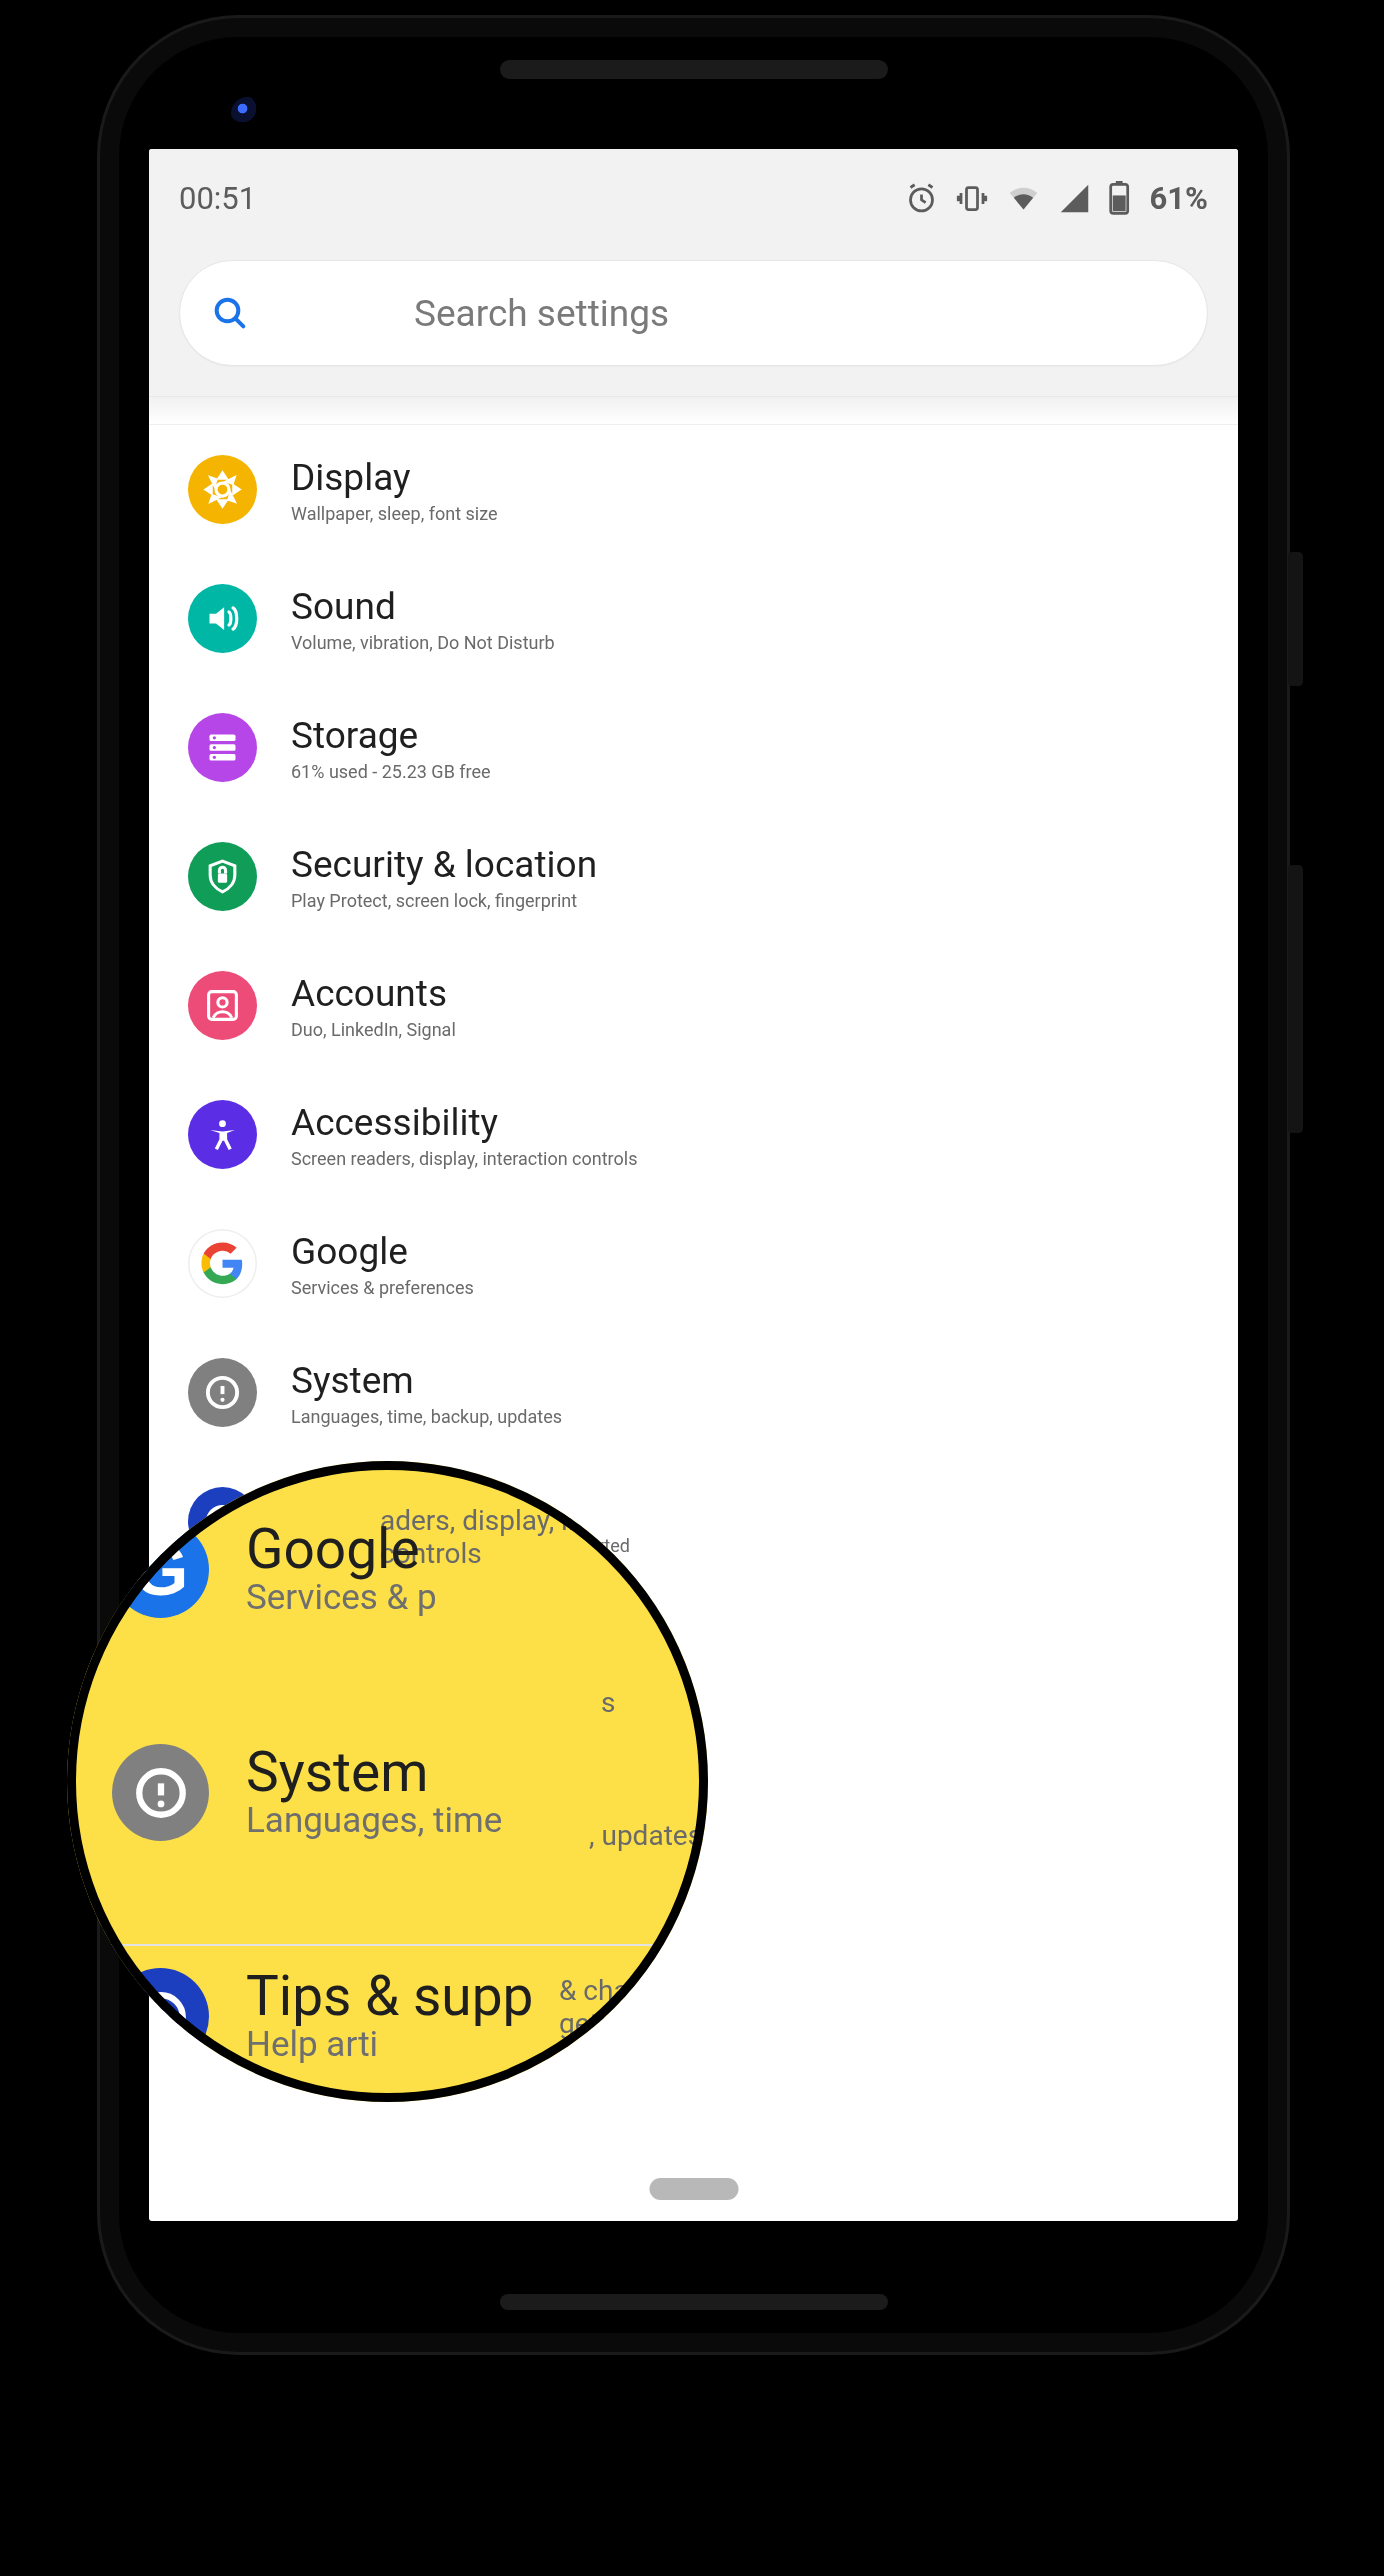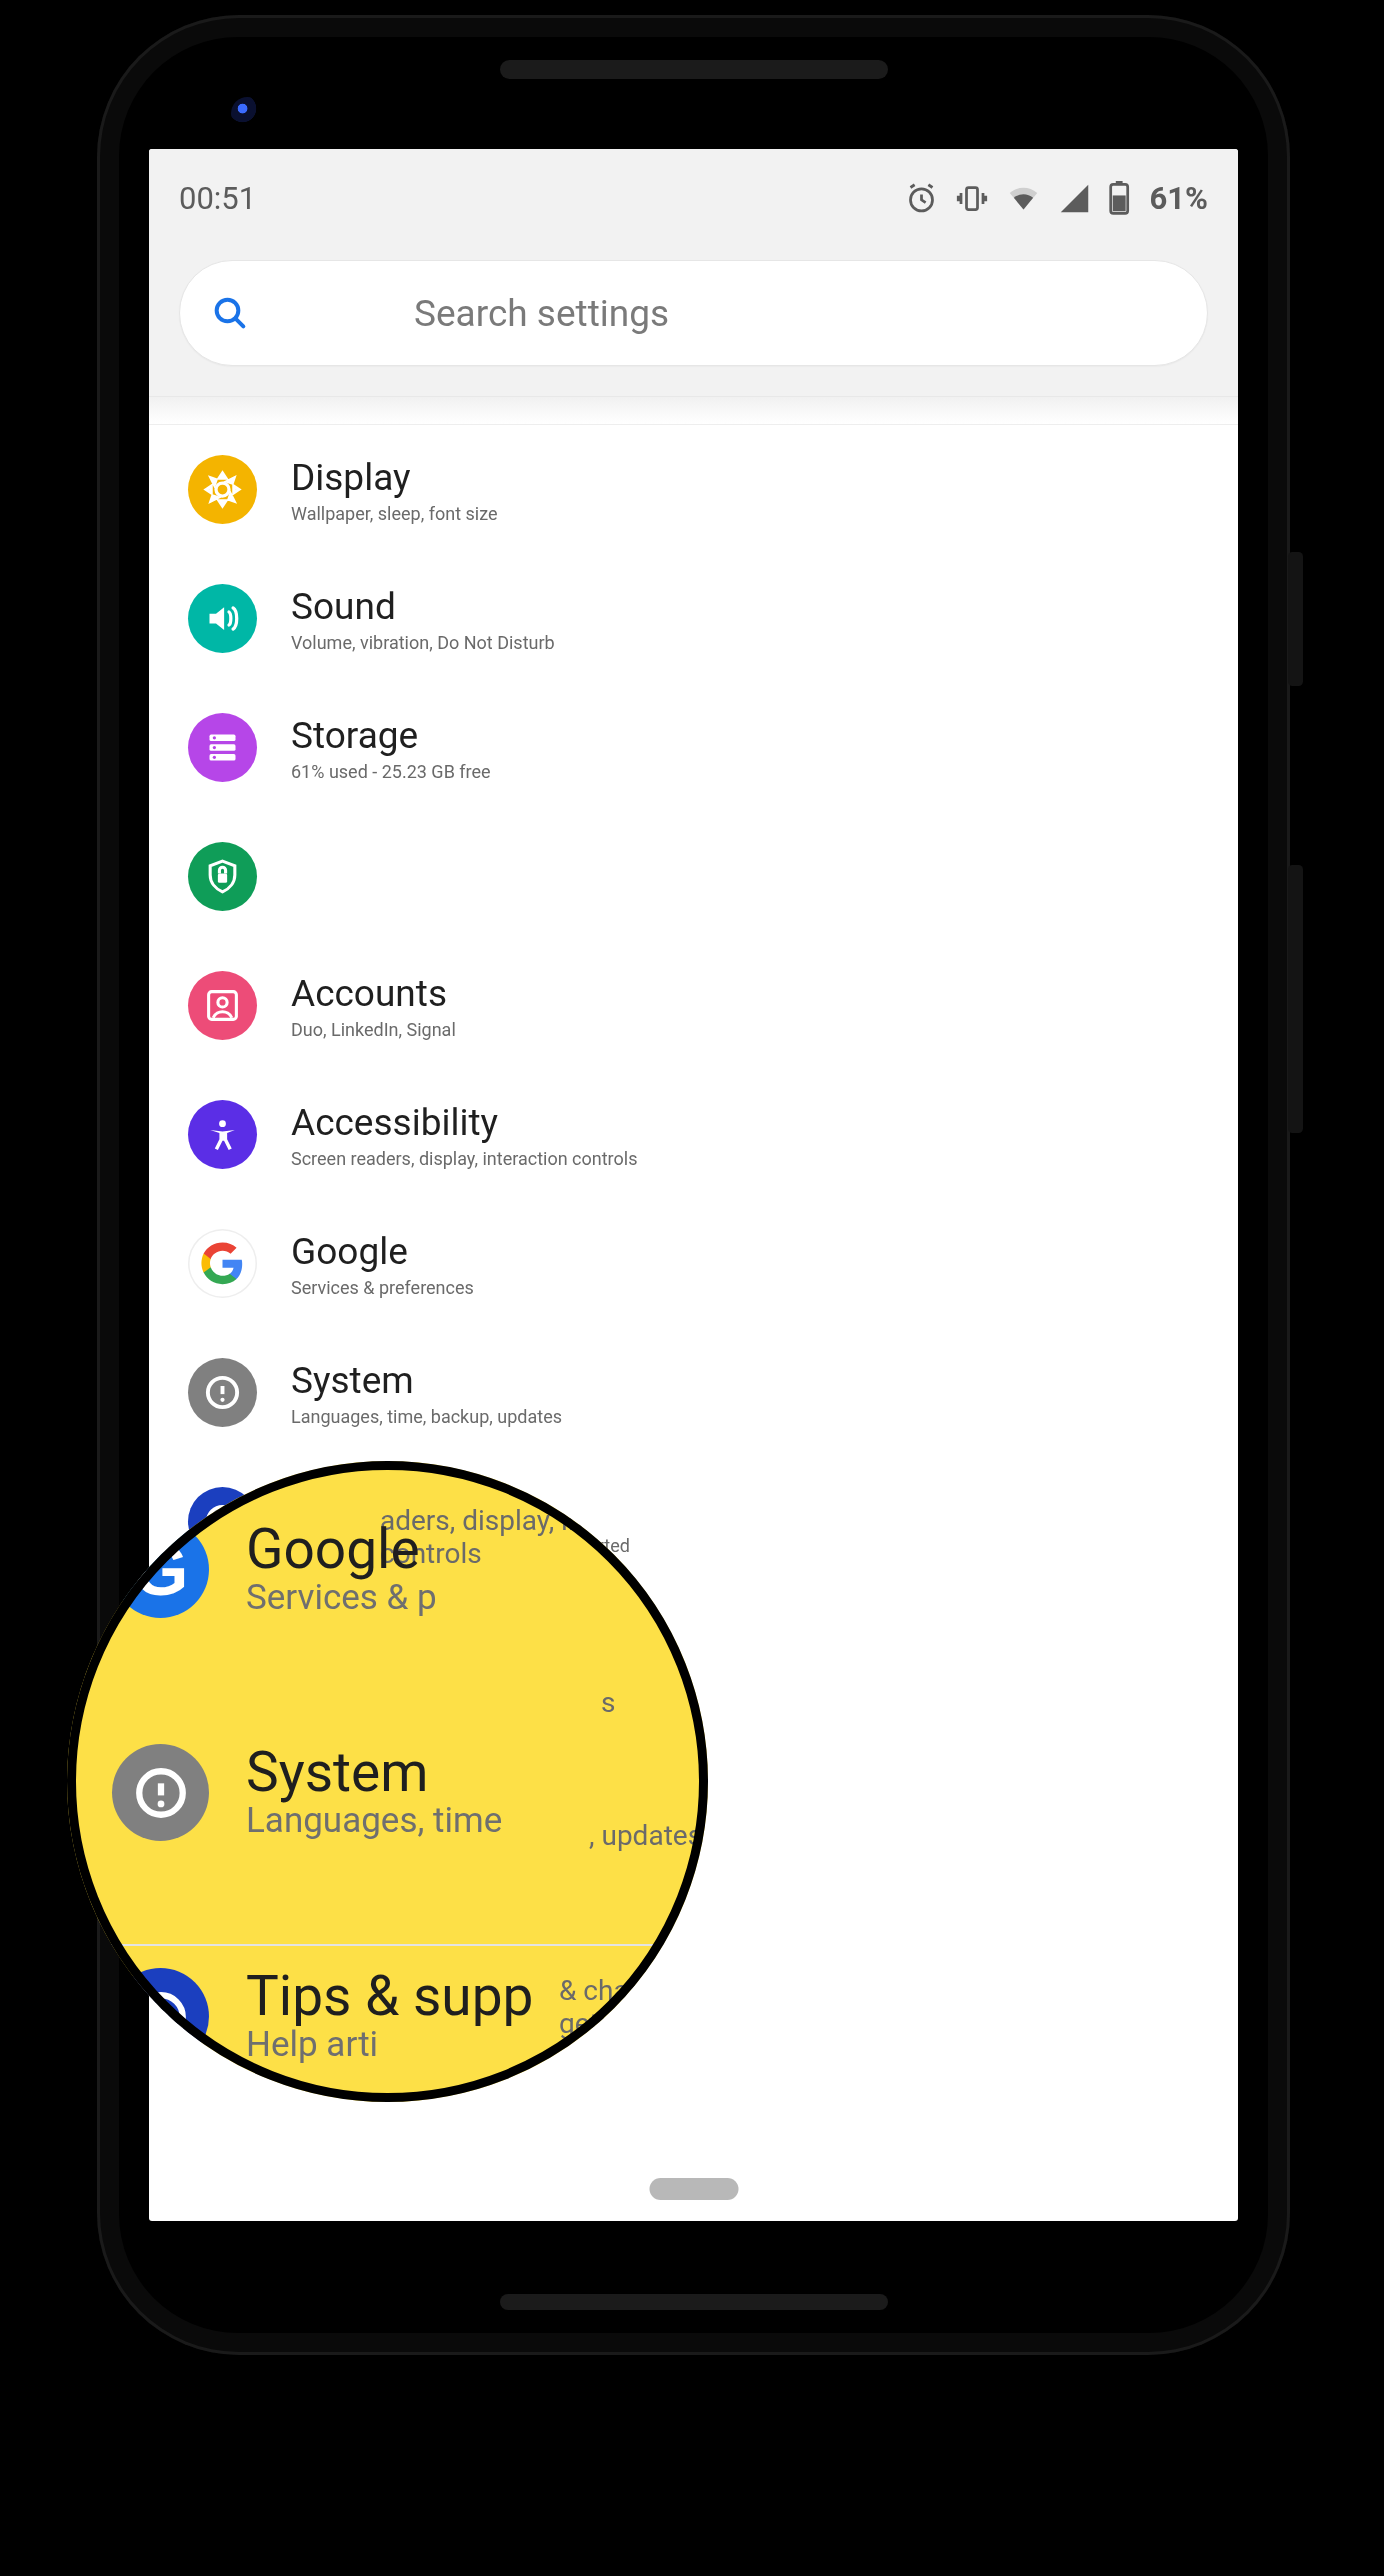--- a/index.html
+++ b/index.html
@@ -325,20 +325,24 @@
         </div>
 
         <div class="row">
           <div class="ic security">
             <svg width="37" height="37" viewBox="0 0 24 24" fill="#fff">
                 <path d="M12 2l8 3v6c0 5-3.5 9-8 11-4.5-2-8-6-8-11V5l8-3z" fill="none" stroke="#fff" stroke-width="2"></path>
                 <rect x="9" y="10" width="6" height="6" rx="1"></rect>
                 <path d="M10 10V8a2 2 0 014 0v2" fill="none" stroke="#fff" stroke-width="2"></path>
               </svg>
           </div>
+          <div class="txt">
+            <span class="title">Security &amp; location</span>
+            <span class="sub">Play Protect, screen lock, fingerprint</span>
+          </div>
         </div>
 
         <div class="row">
           <div class="ic accounts">
             <svg width="37" height="37" viewBox="0 0 24 24" fill="none" stroke="#fff" stroke-width="2">
                 <rect x="3" y="3" width="18" height="18" rx="2"></rect>
                 <circle cx="12" cy="10" r="3"></circle>
                 <path d="M6 20c1-3 4-4 6-4s5 1 6 4"></path>
               </svg>
           </div>

